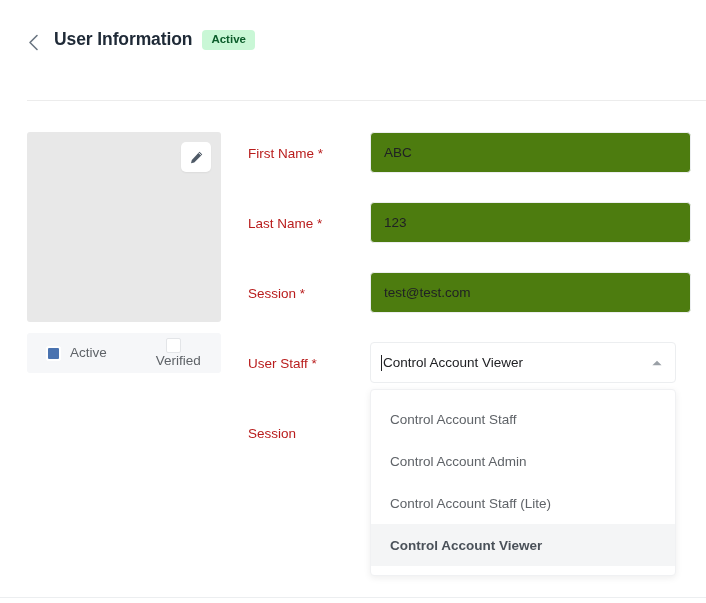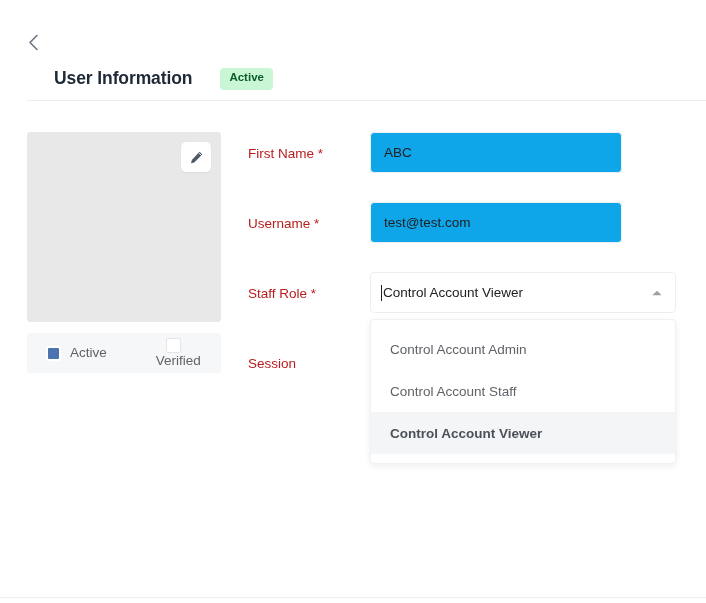--- a/index.html
+++ b/index.html
@@ -40,22 +40,22 @@
   .back-button svg { display: block; }
 
   .header-text {
     position: absolute;
     left: 54px;
     top: 28px;
   }
 
   .title-row {
     display: flex;
-    gap: 28px;
-    margin-top: 39px;
+    align-items: center;
+    gap: 10px;
   }
 
   .page-title {
     font-size: 17.5px;
     font-weight: bold;
     color: #1f2a37;
     letter-spacing: -0.1px;
     line-height: 22px;
   }
 
@@ -200,25 +200,25 @@
   }
 
   .field-control {
     position: absolute;
     left: 122px;
     top: 0;
     width: 306px;
   }
 
   .text-input {
-    width: 252px;
+    width: 321px;
     height: 41px;
     border: 1px solid #eceef0;
     border-radius: 4px;
-    background: #0ea5e9;
+    background: #4d7c0f;
     font-family: "Liberation Sans", sans-serif;
     font-size: 13.5px;
     color: #202124;
     padding: 16px 13px;
     outline: none;
   }
 
   
   .select-control {
     position: relative;
@@ -337,45 +337,52 @@
 
 <div class="form-area">
 
   <div class="form-row">
     <div class="field-label">First Name *</div>
     <div class="field-control">
       <input class="text-input" type="text" value="ABC" style="">
     </div>
   </div>
 
-
-  <div class="form-row">
-    <div class="field-label">Username *</div>
+  <div class="form-row">
+    <div class="field-label">Last Name *</div>
+    <div class="field-control">
+      <input class="text-input" type="text" value="123" style="">
+    </div>
+  </div>
+
+  <div class="form-row">
+    <div class="field-label">Session *</div>
     <div class="field-control">
       <input class="text-input" type="text" value="test@test.com" style="">
     </div>
   </div>
 
   <div class="form-row">
-    <div class="field-label">Staff Role *</div>
+    <div class="field-label">User Staff *</div>
     <div class="field-control">
       <div class="select-control">
         <div class="select-box">
           <span class="caret"></span>
           <span class="select-value">Control Account Viewer</span>
           <span class="select-arrow">
             <svg width="12" height="8" viewBox="0 0 12 8" fill="none">
               <path d="M6 1.7 L10.6 6.3 L1.4 6.3 Z" fill="#9aa0a6"></path>
             </svg>
           </span>
         </div>
 
         <div class="dropdown-panel">
+          <div class="dropdown-option">Control Account Staff</div>
           <div class="dropdown-option">Control Account Admin</div>
-          <div class="dropdown-option">Control Account Staff</div>
+          <div class="dropdown-option">Control Account Staff (Lite)</div>
           <div class="dropdown-option selected">Control Account Viewer</div>
         </div>
       </div>
     </div>
   </div>
 
   <div class="form-row">
     <div class="field-label">Session</div>
   </div>
 

